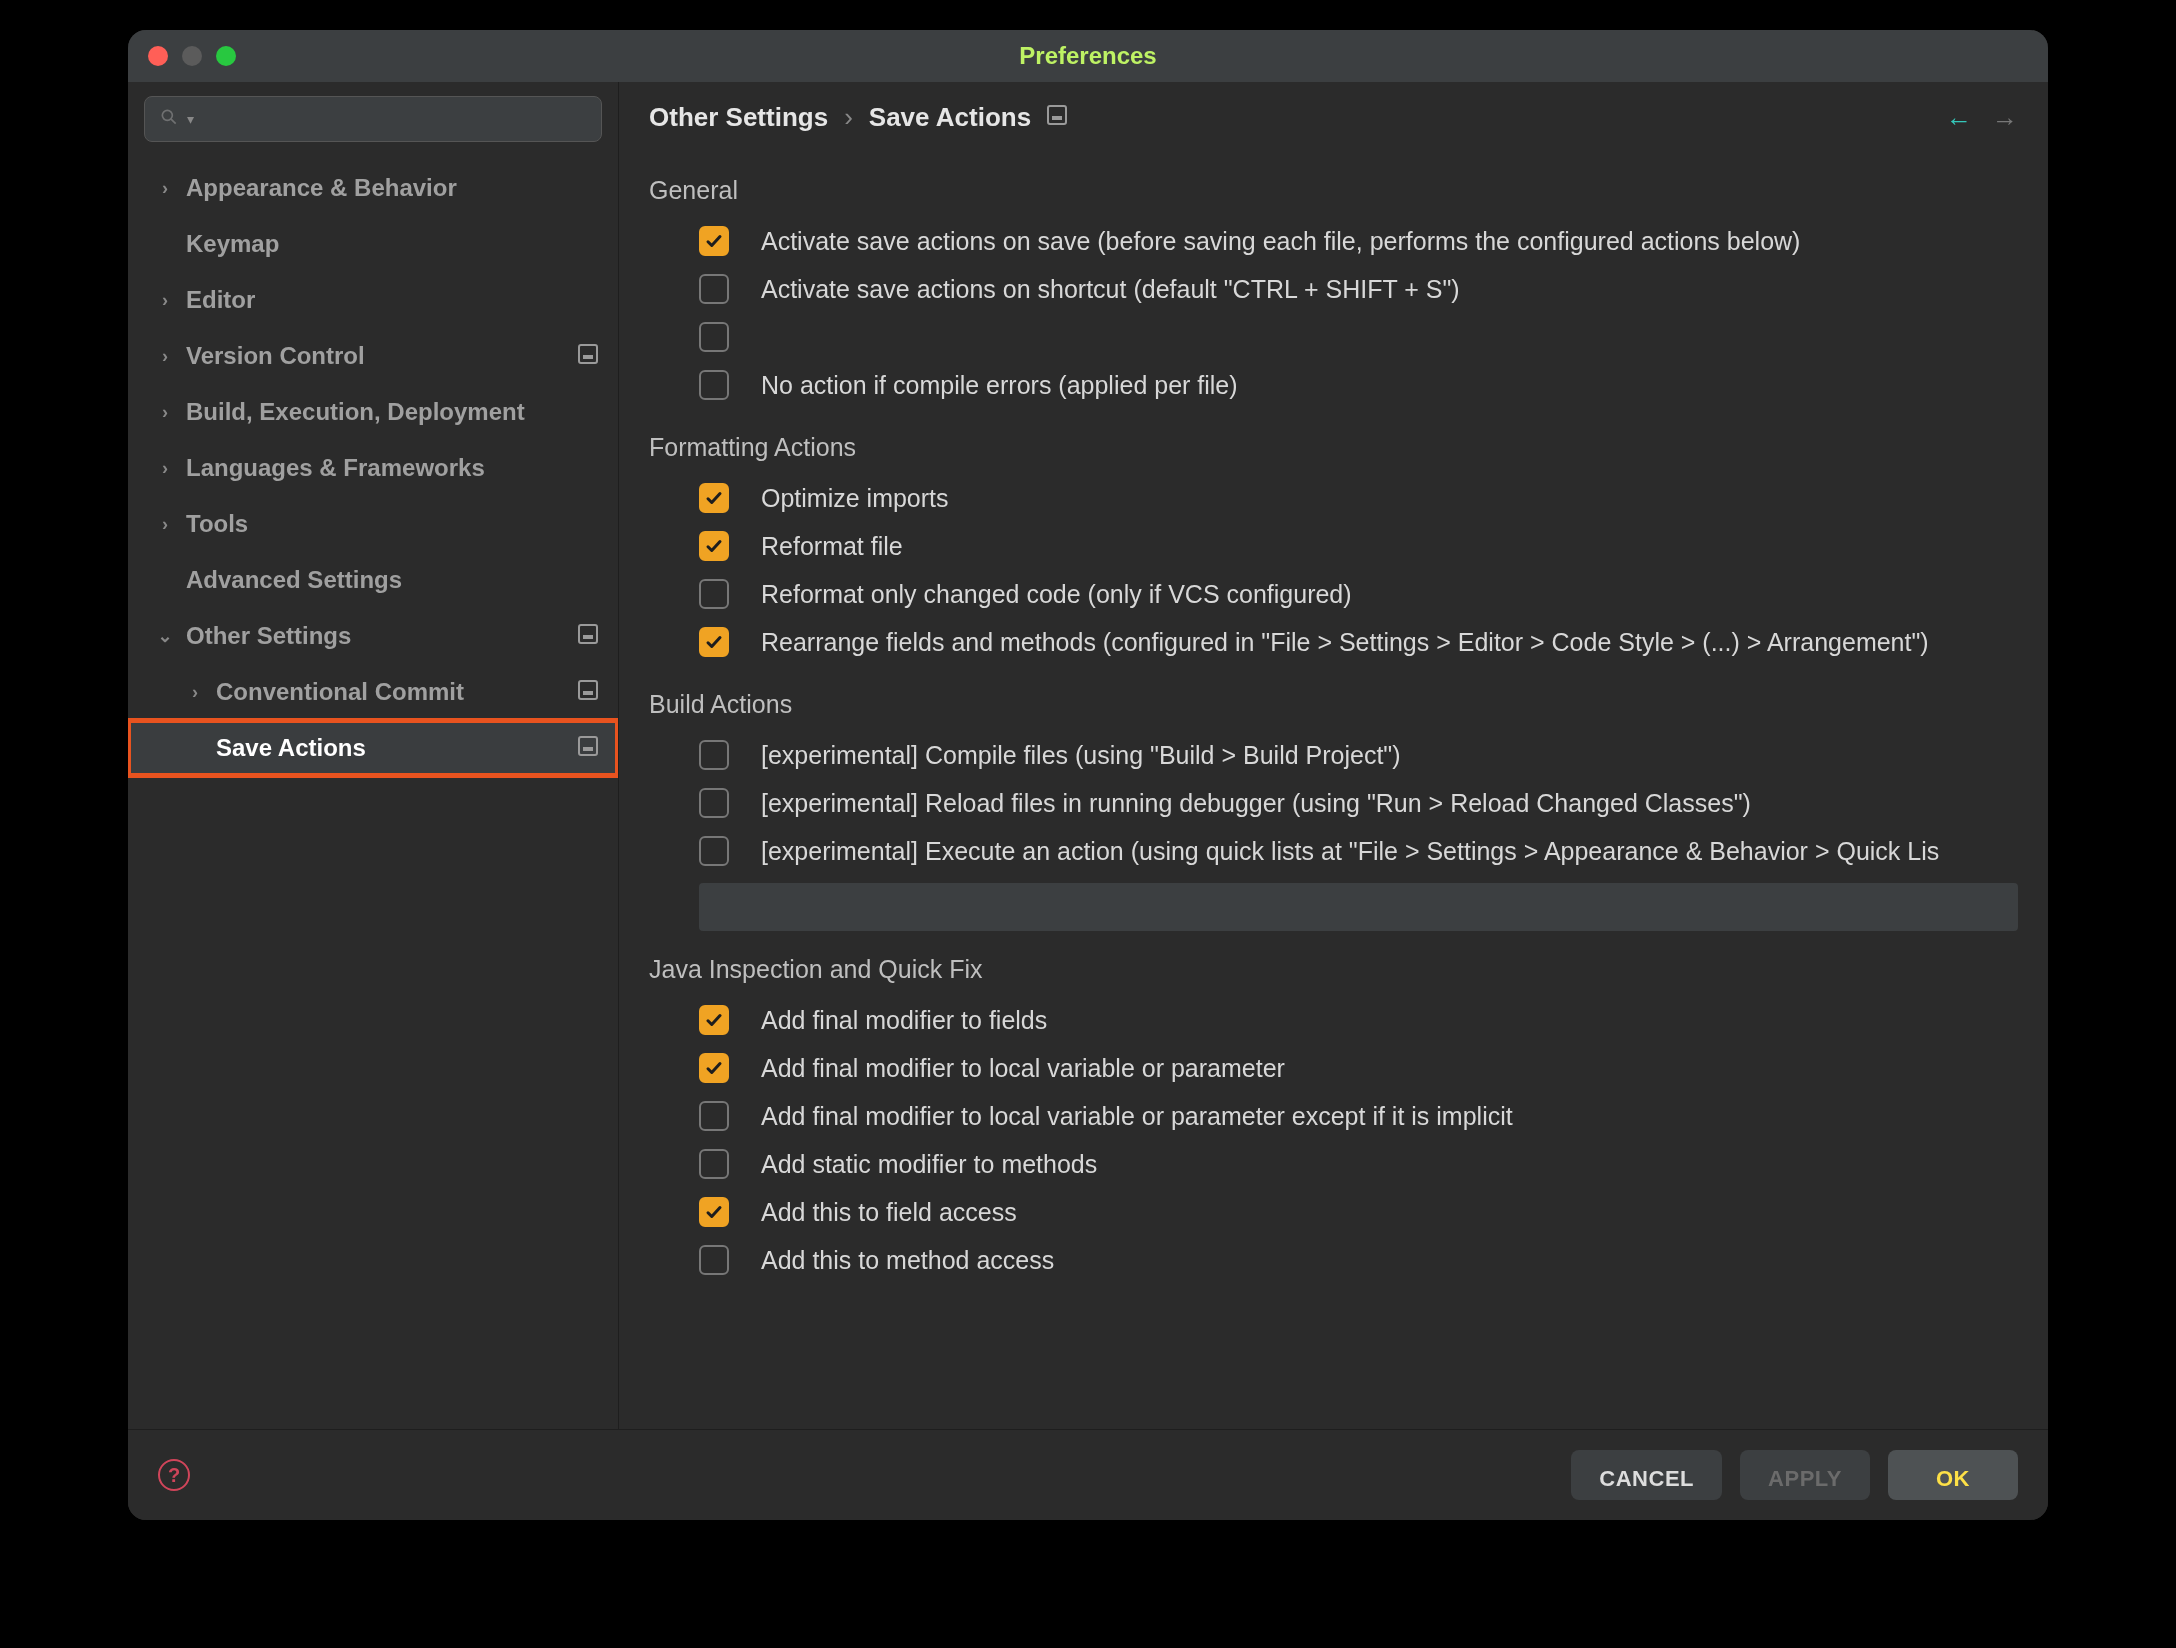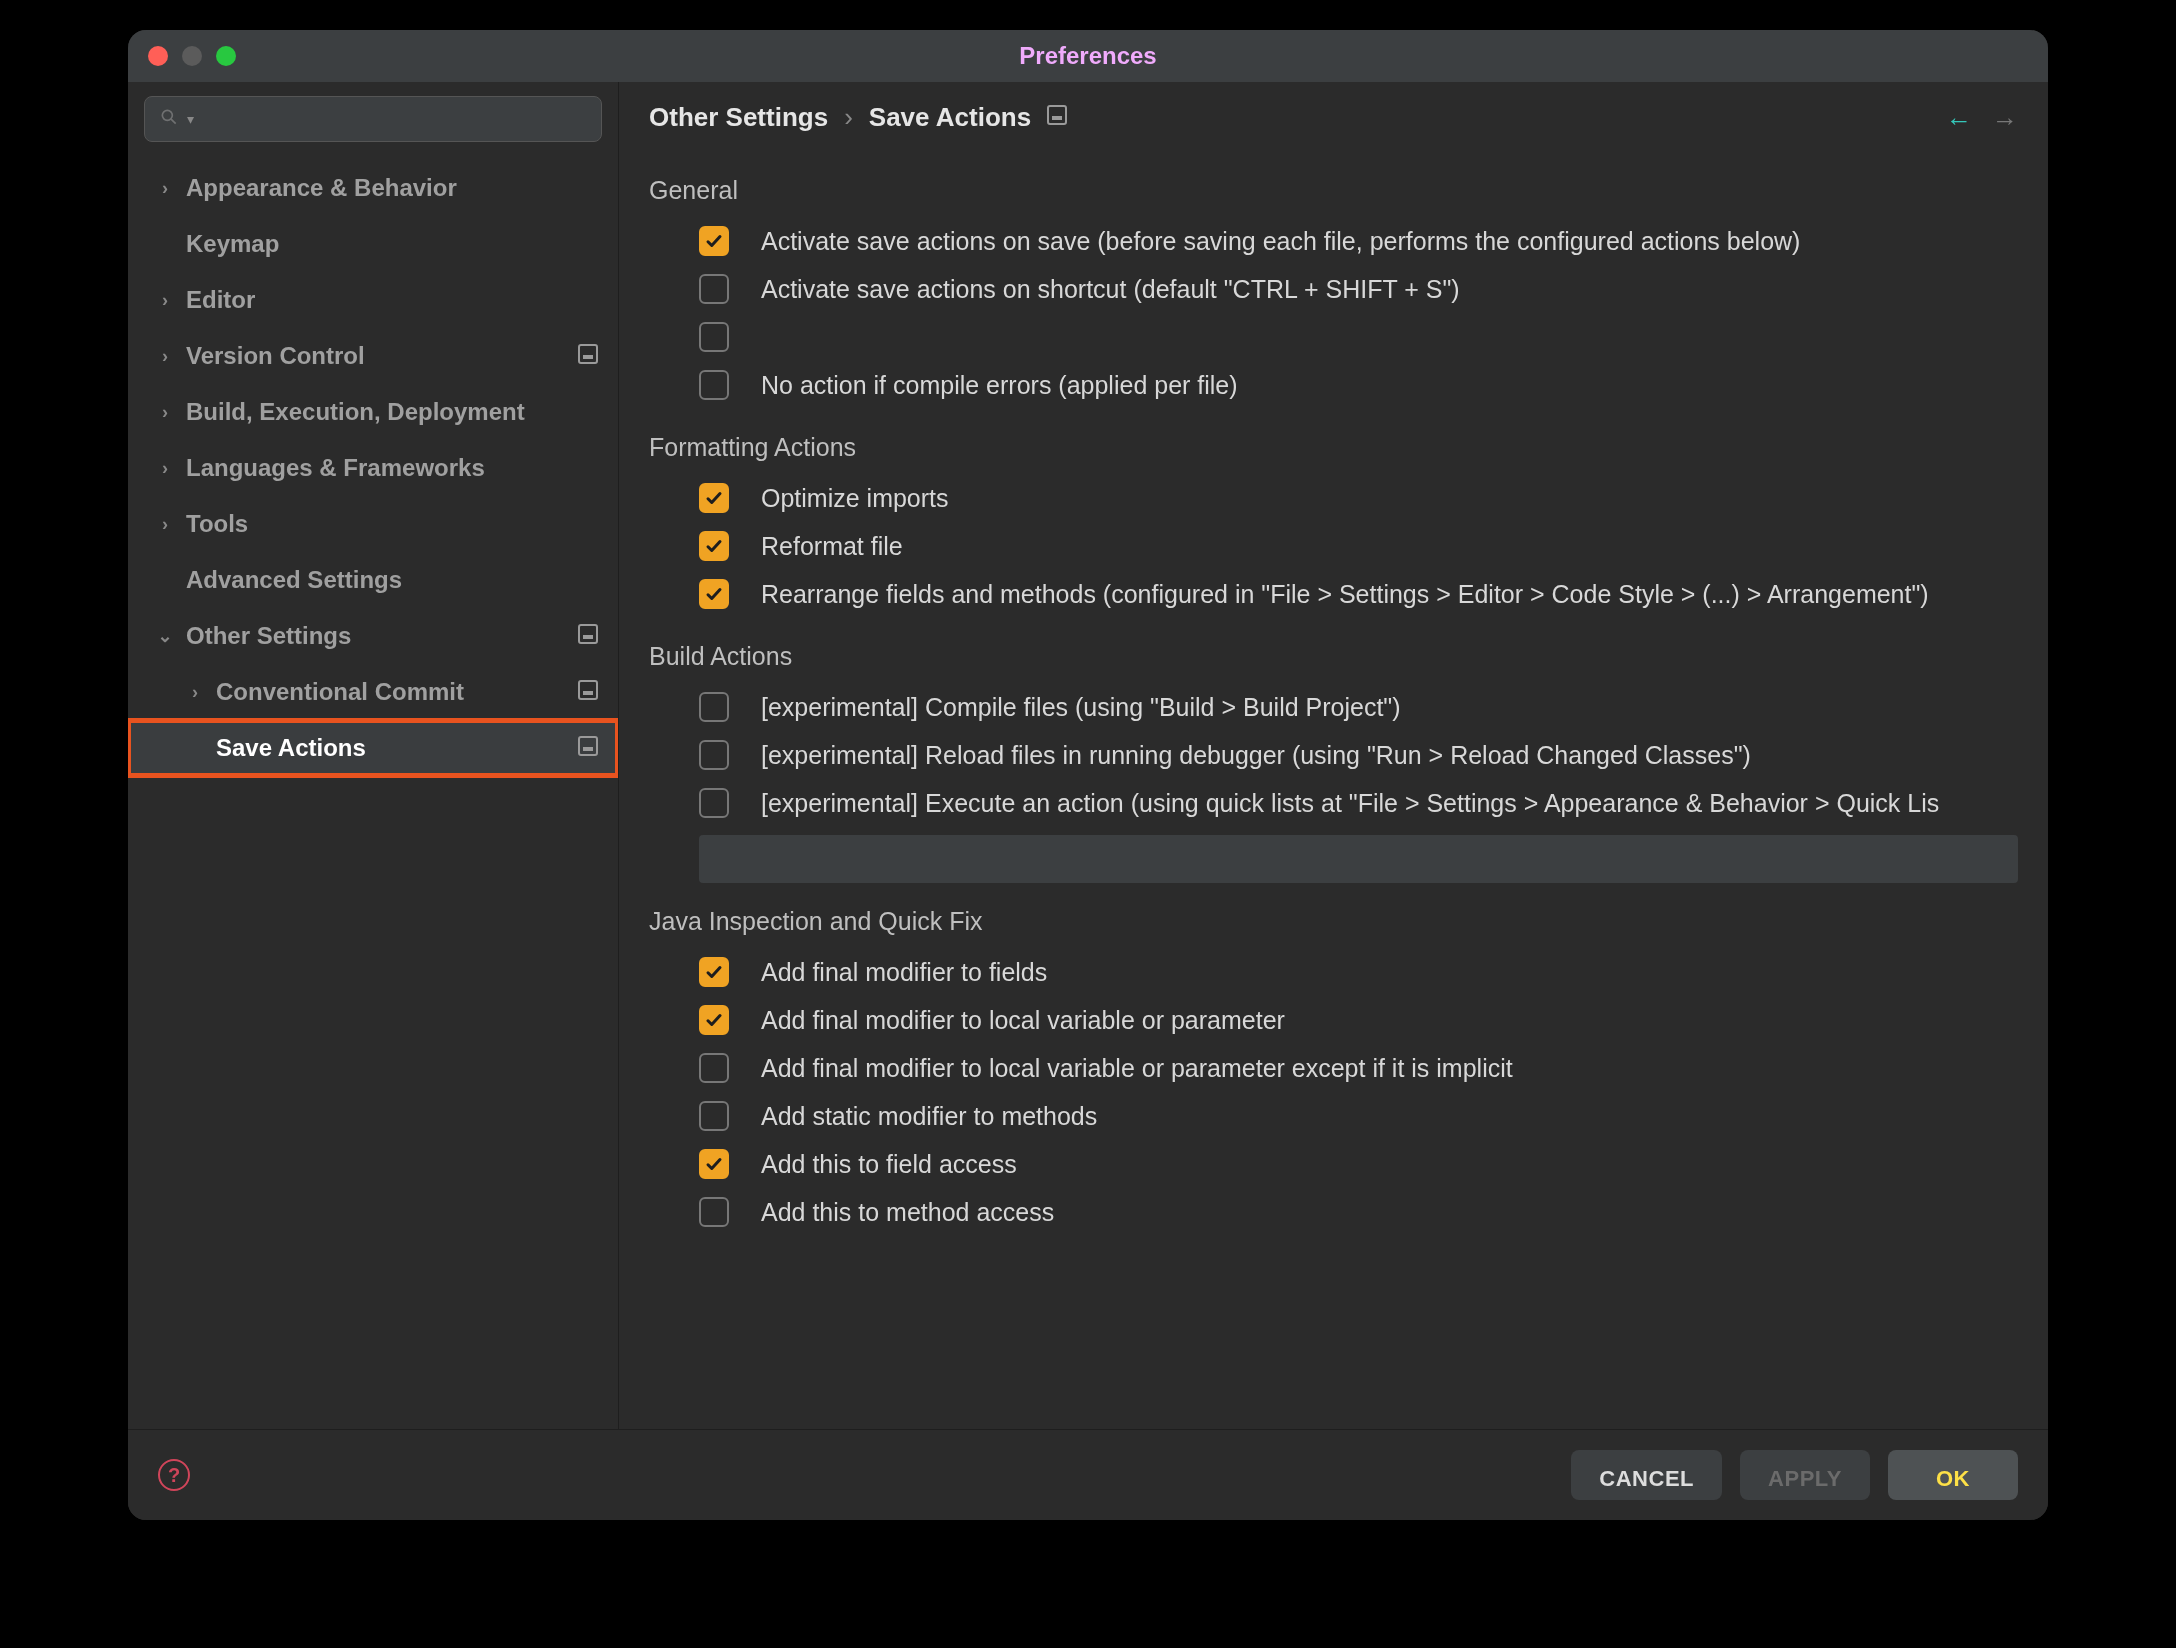--- a/index.html
+++ b/index.html
@@ -44,21 +44,21 @@
   }
   .dot.red { background:#ff5f57; }
   .dot.yellow { background:#5b5b5b; }
   .dot.green { background:#28c840; }
   .titlebar .title {
     position: absolute;
     left: 0; right: 0;
     text-align: center;
     font-size: 24px;
     font-weight: 600;
-    color: #f0abfc;
+    color: #bef264;
     pointer-events: none;
   }
   .body {
     flex: 1;
     display: flex;
     min-height: 0;
   }
   .sidebar {
     width: 490px;
     background: #2b2b2b;
@@ -384,20 +384,24 @@
             </div>
             <div class="opt">
               <span class="checkbox checked">
                 <svg width="18" height="18" viewBox="0 0 24 24" fill="none" stroke="#1e1e1e" stroke-width="4" stroke-linecap="round" stroke-linejoin="round">
                   <polyline points="4 13 9 18 20 6"></polyline>
                 </svg>
               </span>
               <span>Reformat file</span>
             </div>
             <div class="opt">
+              <span class="checkbox"></span>
+              <span>Reformat only changed code (only if VCS configured)</span>
+            </div>
+            <div class="opt">
               <span class="checkbox checked">
                 <svg width="18" height="18" viewBox="0 0 24 24" fill="none" stroke="#1e1e1e" stroke-width="4" stroke-linecap="round" stroke-linejoin="round">
                   <polyline points="4 13 9 18 20 6"></polyline>
                 </svg>
               </span>
               <span>Rearrange fields and methods (configured in "File &gt; Settings &gt; Editor &gt; Code Style &gt; (...) &gt; Arrangement")</span>
             </div>
           </div>
           <div class="section-title">Build Actions</div>
           <div class="opts">

